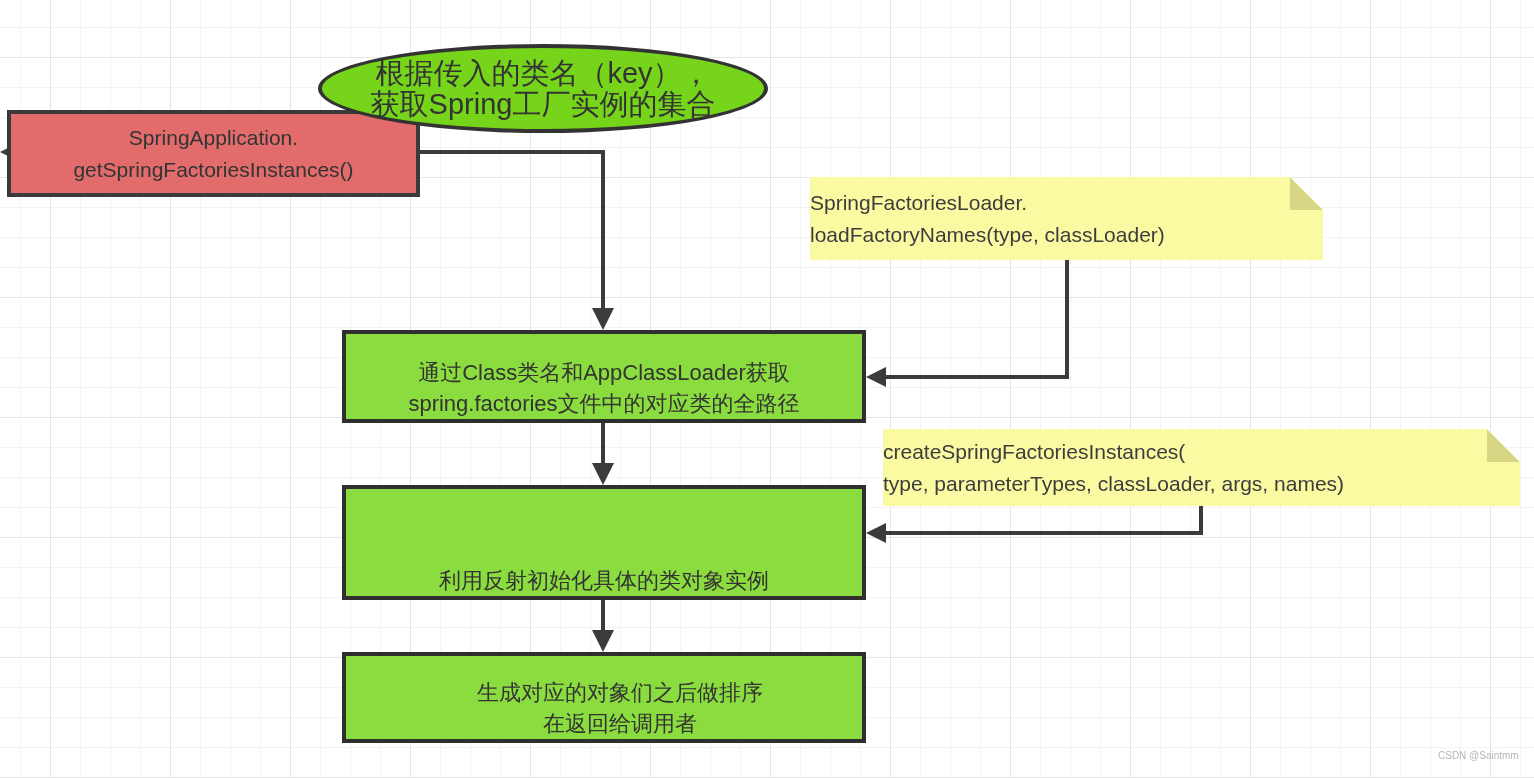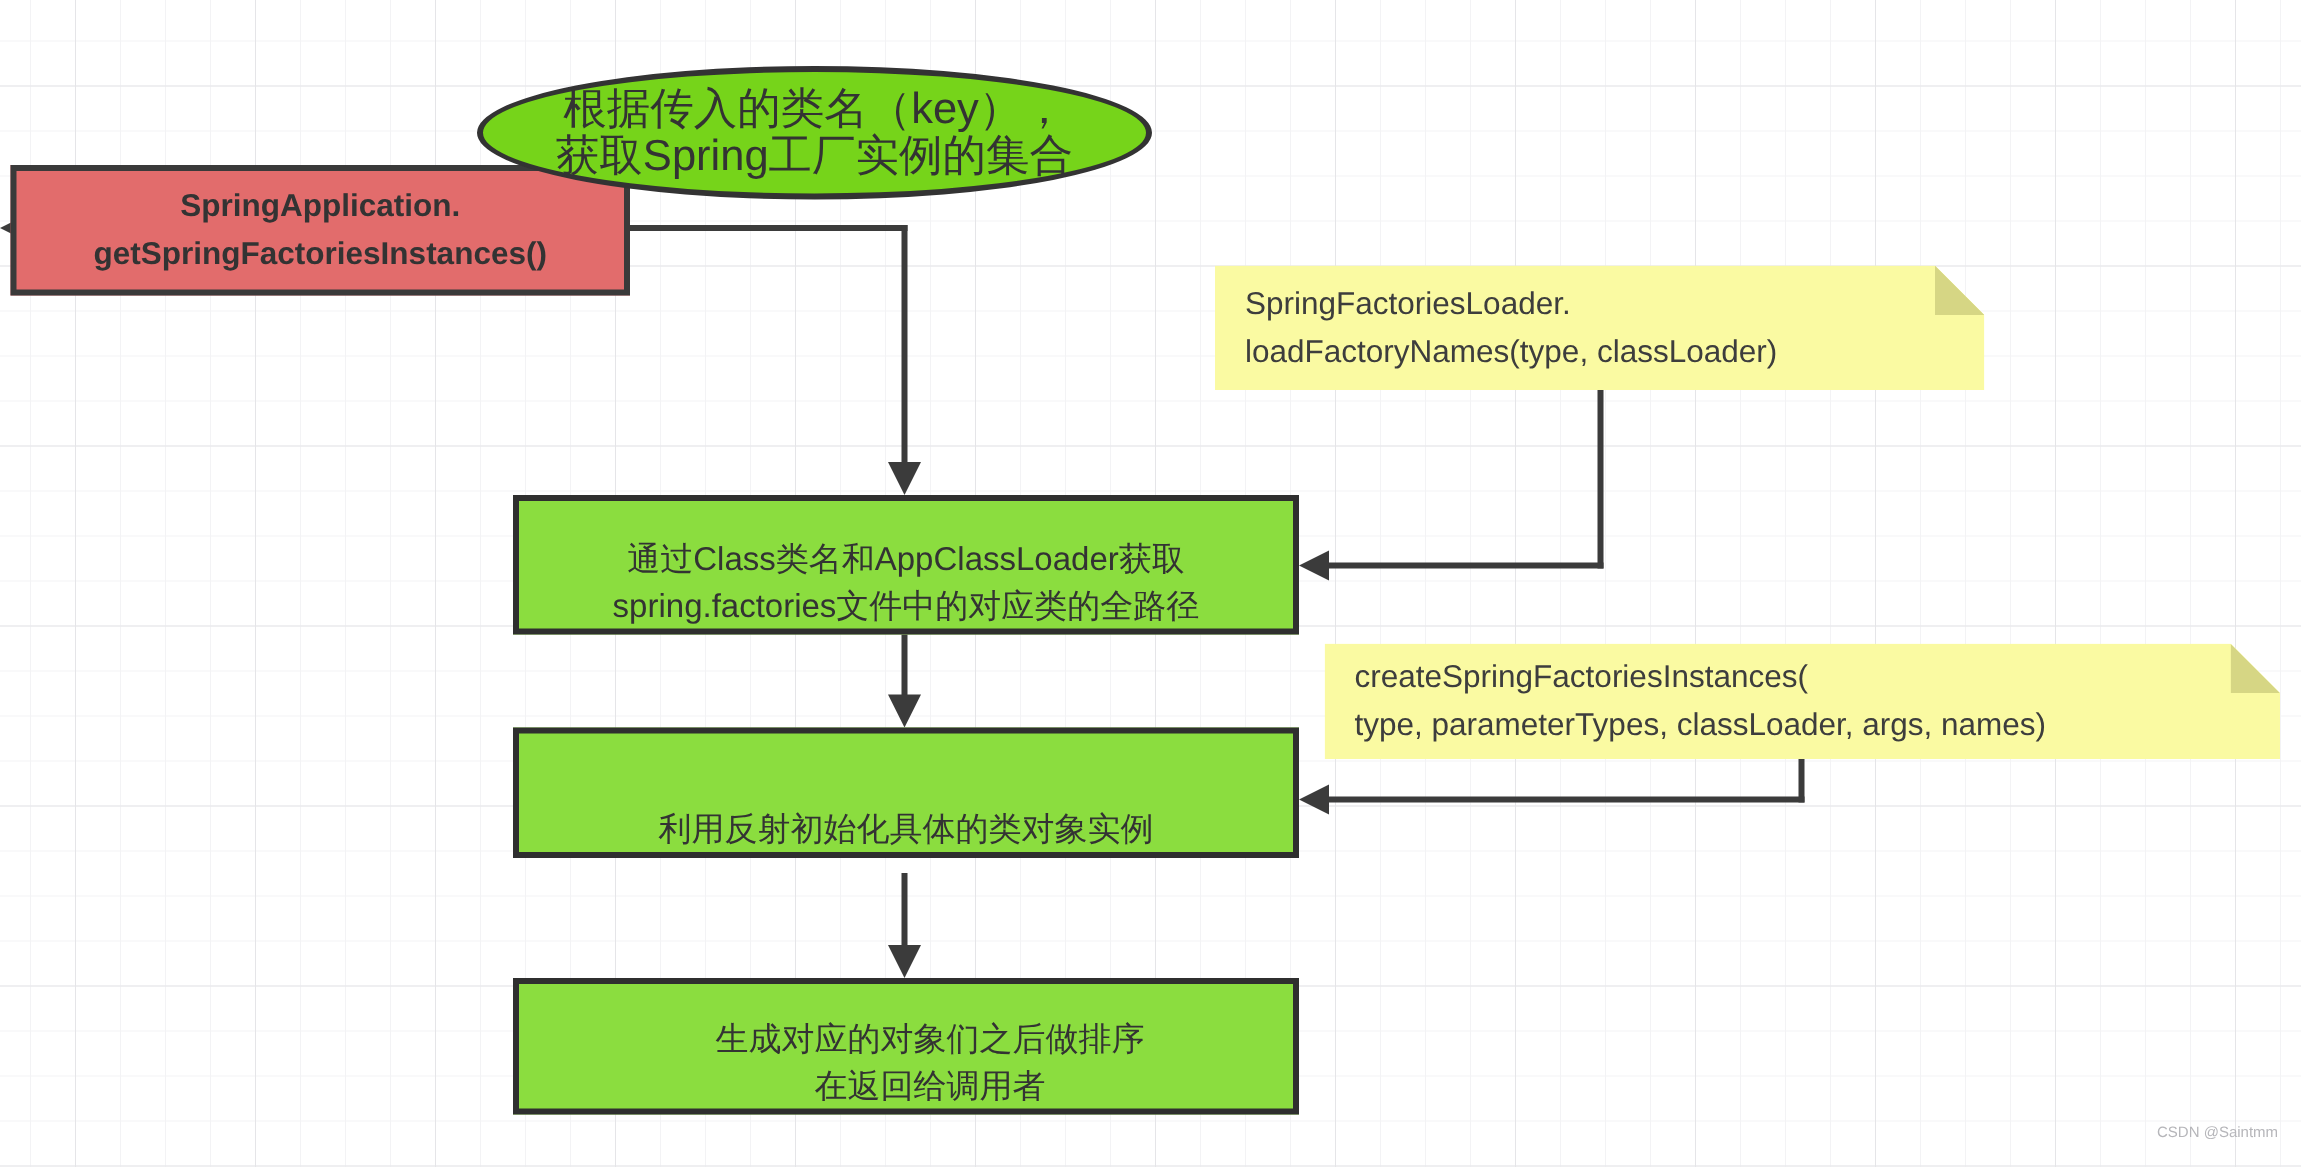--- a/index.html
+++ b/index.html
@@ -20,36 +20,36 @@
   }
   .shape{position:absolute;box-sizing:border-box;display:flex;flex-direction:column;align-items:center;justify-content:center;text-align:center;}
   .ellipse{
     left:318px;top:44px;width:450px;height:89px;
     background:#76d41a;border:4px solid #333333;border-radius:50%;
     z-index:3;font-size:29px;line-height:31px;
   }
   .entry{
     left:7px;top:110px;width:413px;height:87px;
     background:#e26c6c;border:4px solid #3a3a3a;
-    z-index:2;font-size:21px;line-height:32px;font-weight:bold;color:#333;
+    z-index:2;font-size:21px;line-height:32px;font-weight:normal;color:#333;
   }
   .step{
     left:342px;width:524px;
     background:#8bdd3f;border:4px solid #2f2f2f;
     z-index:2;font-size:22px;line-height:31px;justify-content:flex-end;
   }
   .step1{top:330px;height:93px;}
-  .step2{top:485px;height:87px;}
+  .step2{top:485px;height:115px;}
   .step3{top:652px;height:91px;padding-left:32px;}
   .note{
     position:absolute;box-sizing:border-box;z-index:2;
     background:#fafaa2;
     clip-path:polygon(0 0,calc(100% - 33px) 0,100% 33px,100% 100%,0 100%);
     display:flex;flex-direction:column;justify-content:center;
-    padding-left:20px;font-size:21px;line-height:32px;color:#3d3d3d;text-align:left;
+    font-size:21px;line-height:32px;color:#3d3d3d;text-align:left;
   }
   .note1{left:810px;top:177px;width:513px;height:83px;}
   .note2{left:883px;top:429px;width:637px;height:77px;}
   .fold{
     position:absolute;top:0;right:0;width:33px;height:33px;
     background:#d6d684;
     clip-path:polygon(0 0,100% 100%,0 100%);
   }
   .line{position:absolute;background:#3b3b3b;z-index:1;}
   .arrow{position:absolute;width:0;height:0;z-index:1;}

